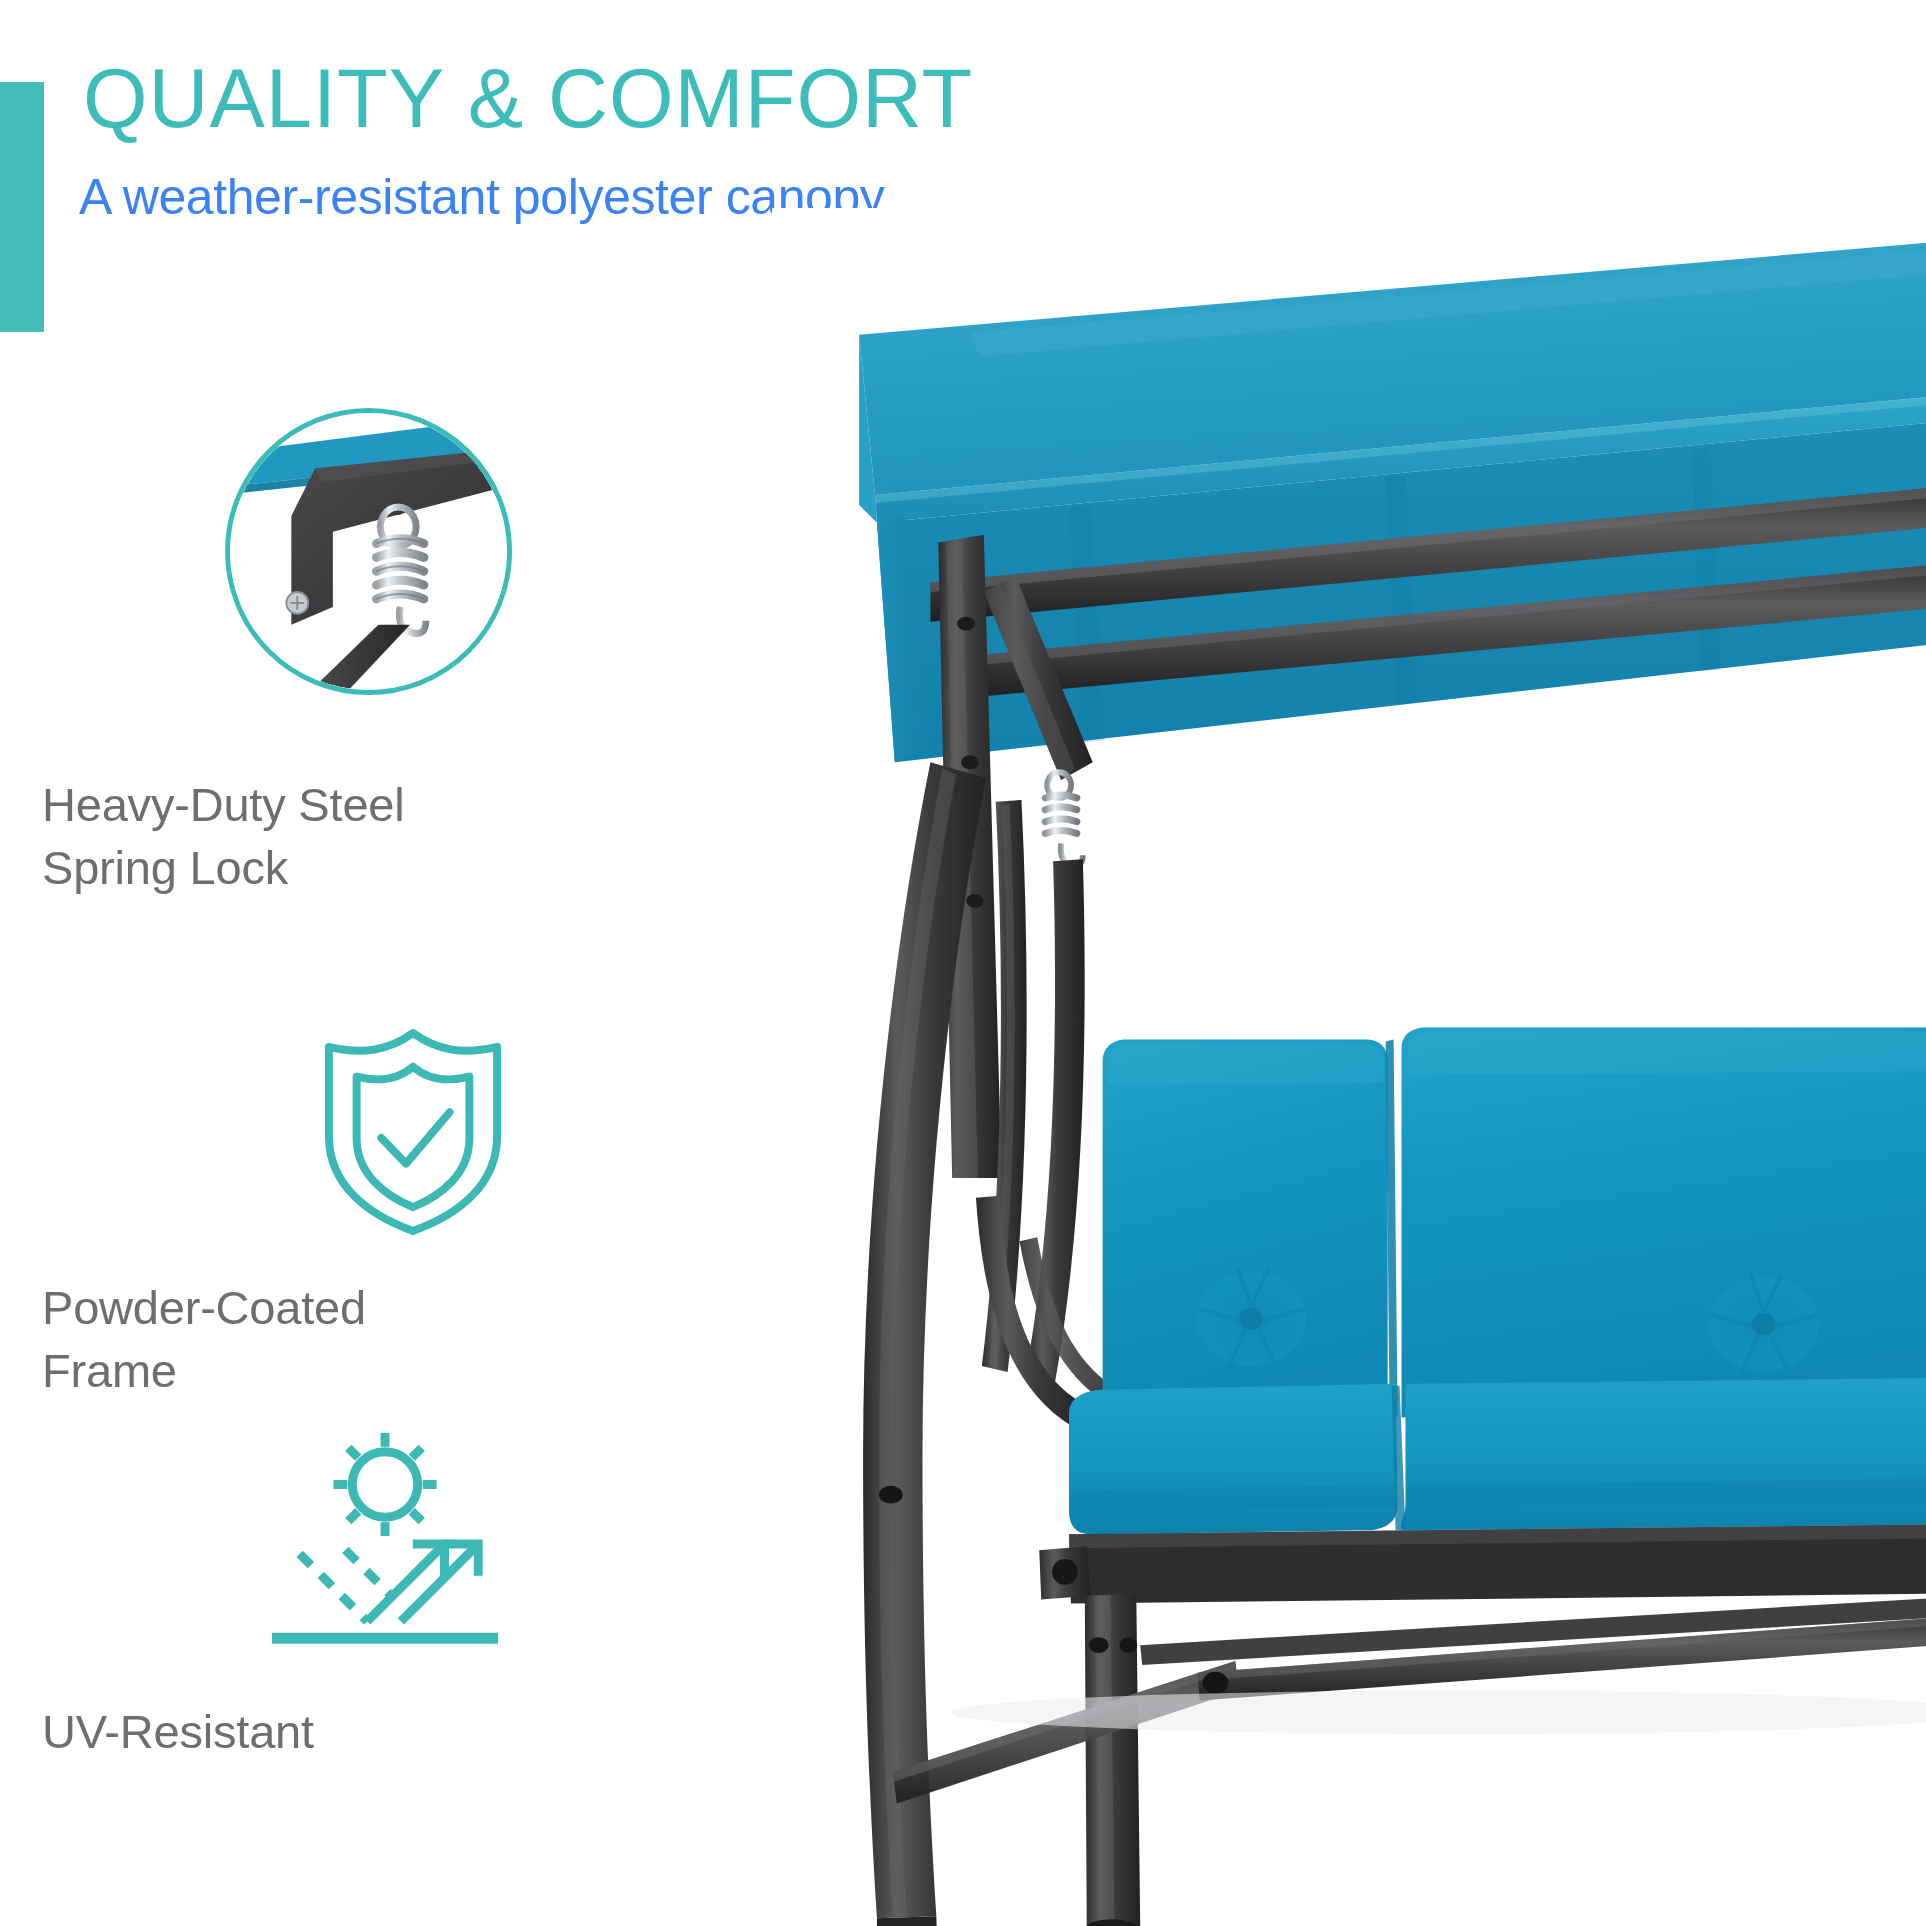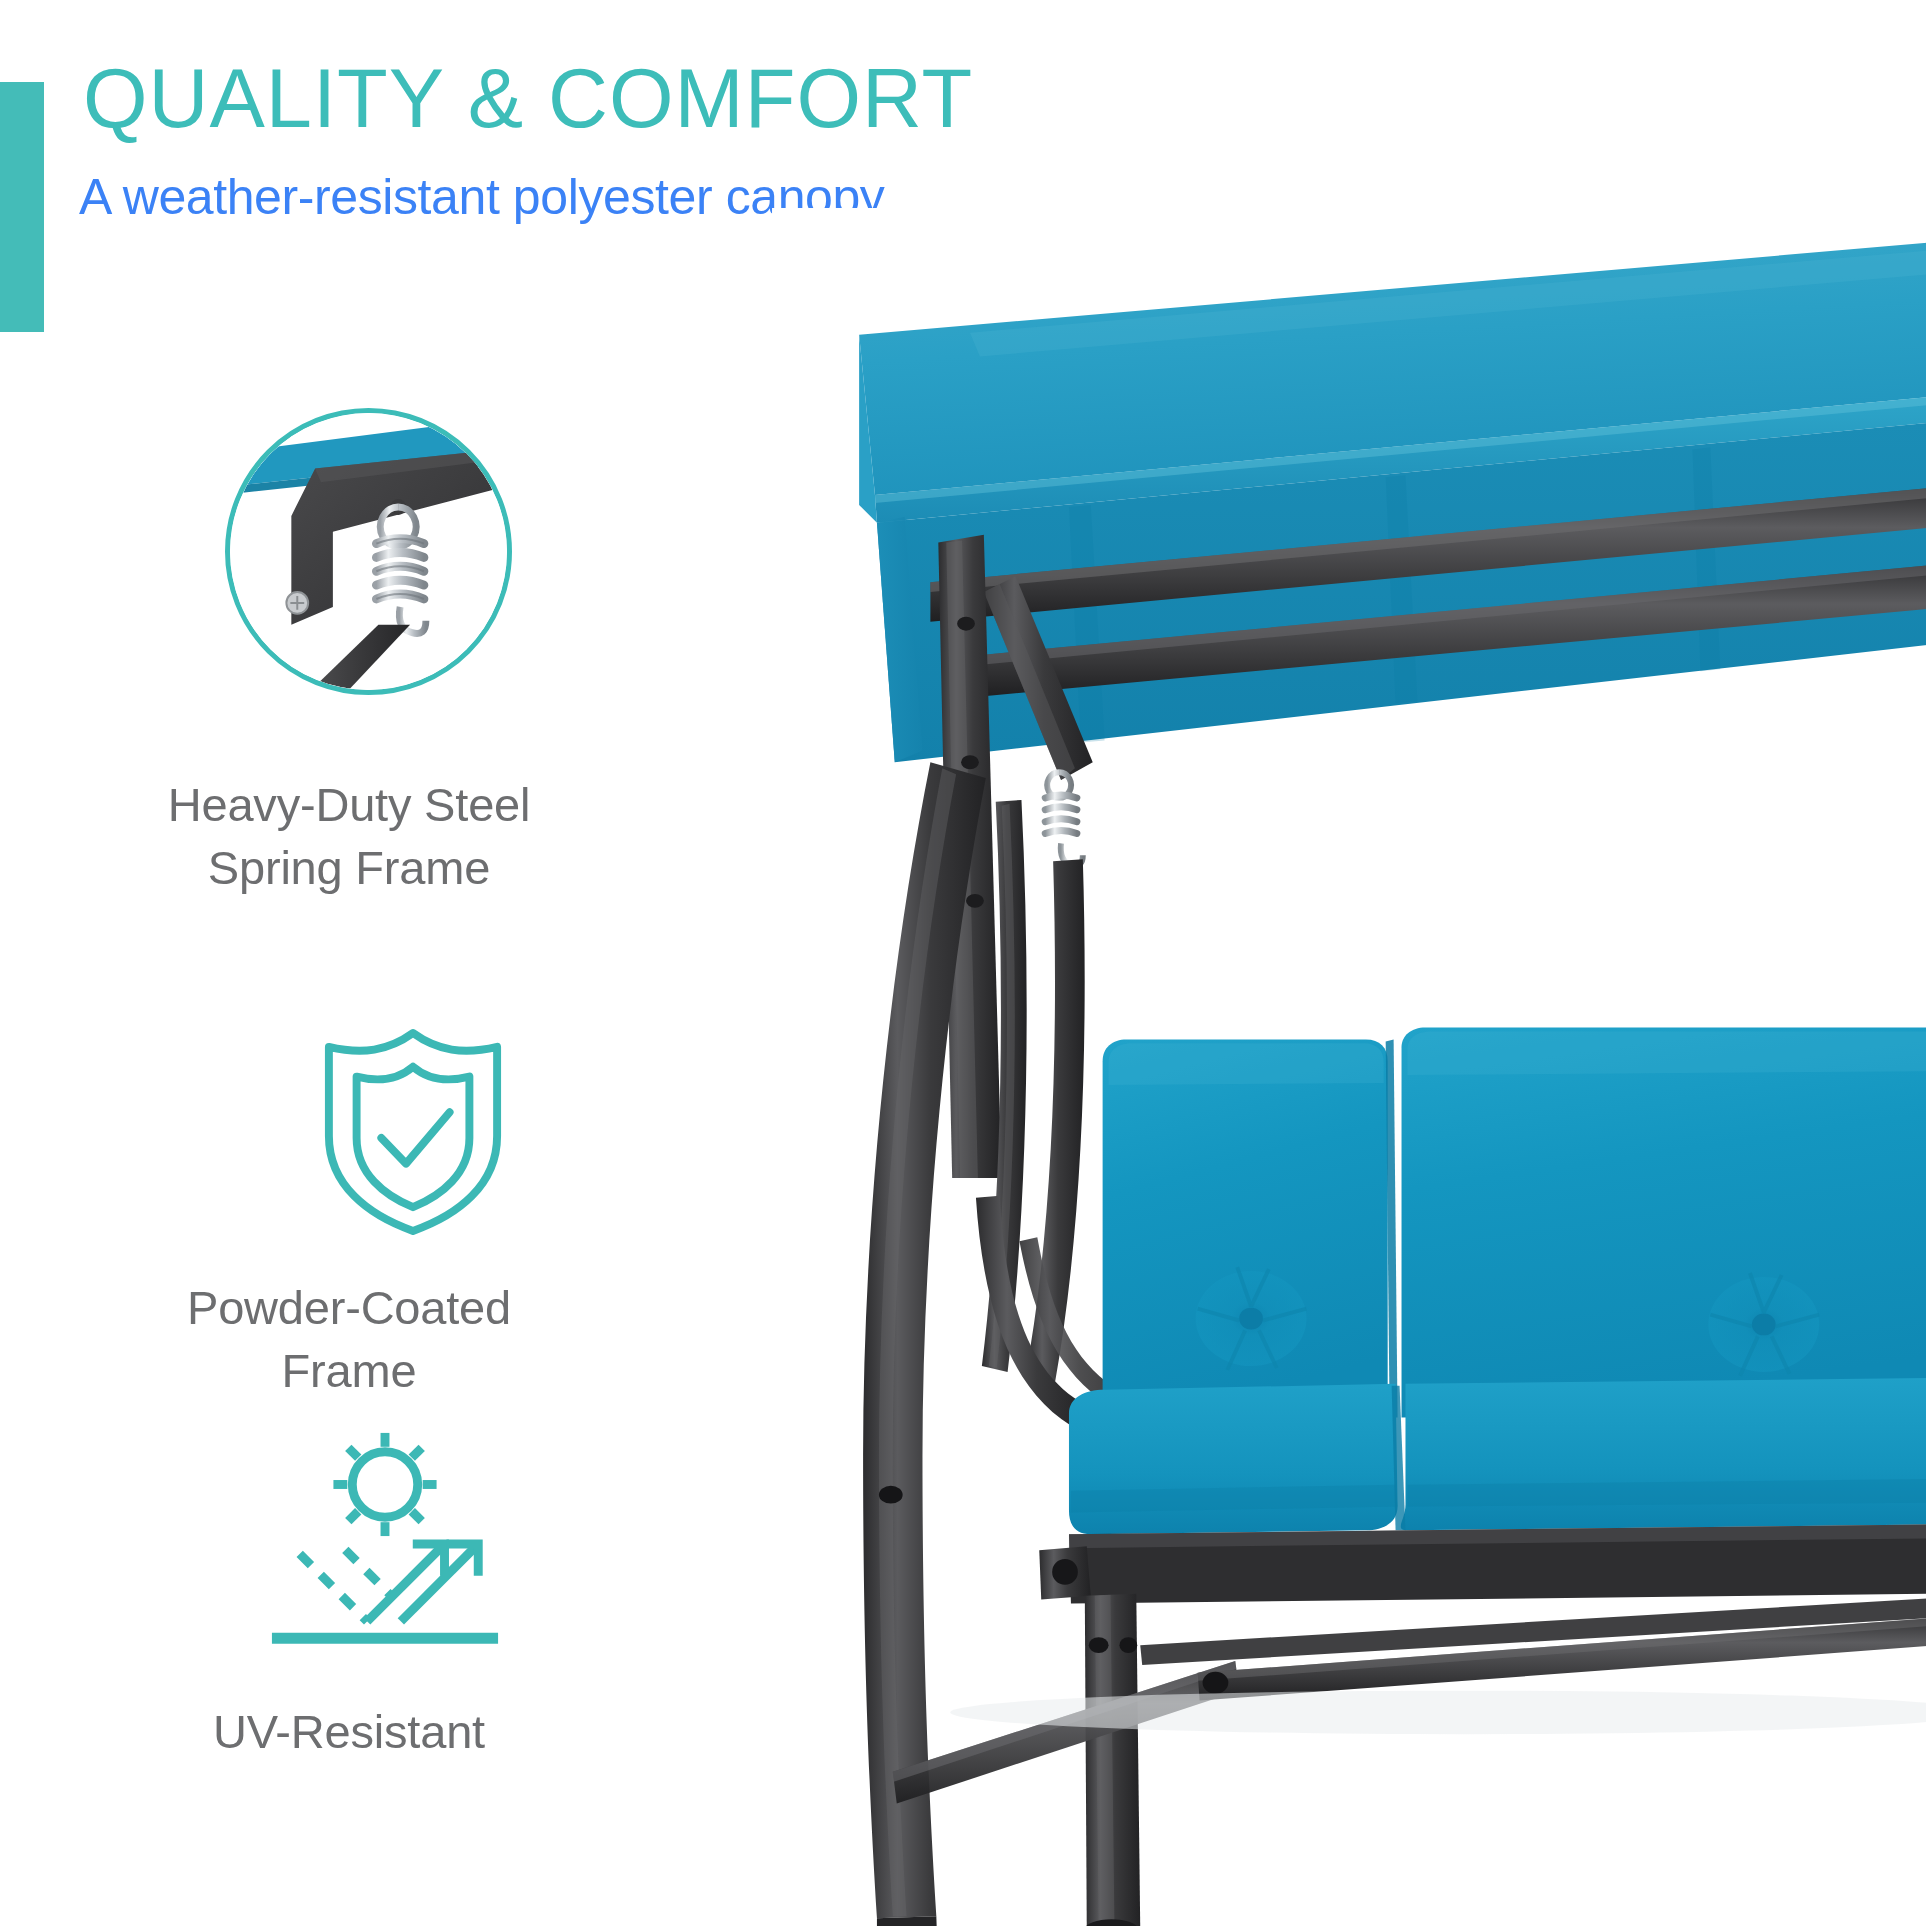--- a/index.html
+++ b/index.html
@@ -47,21 +47,20 @@
     color: #3b82f6;
     letter-spacing: -0.4px;
     width: 950px;
   }
 
   
   .feature {
     position: absolute;
     width: 614px;
     left: 42px;
-    text-align: center;
   }
   .feature-label {
     font-size: 47px;
     line-height: 1.33;
     font-weight: 300;
     color: #6d6e70;
     letter-spacing: -0.2px;
   }
 
   
@@ -161,21 +160,21 @@
 
         <path d="M 172 196 q -4 22 12 26 q 14 4 14 -12" fill="none" stroke="url(#springG)" stroke-width="7"></path>
 
         <path d="M 150 214 L 182 214 L 120 280 L 82 280 Z" fill="url(#strapG)"></path>
       </g>
     </svg>
   </div>
 
   <div class="feature feature-1-label">
     <div class="feature-label">Heavy-Duty Steel</div>
-    <div class="feature-label">Spring Frame</div>
+    <div class="feature-label">Spring Lock</div>
   </div>
 
   <div class="shield-icon-wrap">
     <svg width="188" height="213" viewBox="0 0 190 215" xmlns="http://www.w3.org/2000/svg">
       <g fill="none" stroke="#3cb8b5" stroke-width="8" stroke-linecap="round" stroke-linejoin="round">
         <path d="M 10 22 C 44 30 70 26 95 8 C 120 26 146 30 180 22 L 180 112 C 180 162 140 192 95 208 C 50 192 10 162 10 112 Z"></path>
         <path d="M 38 52 C 62 58 80 55 95 42 C 110 55 128 58 152 52 L 152 114 C 152 150 124 172 95 184 C 66 172 38 150 38 114 Z"></path>
         <path d="M 63 114 L 88 140 L 132 88"></path>
       </g>
     </svg>

